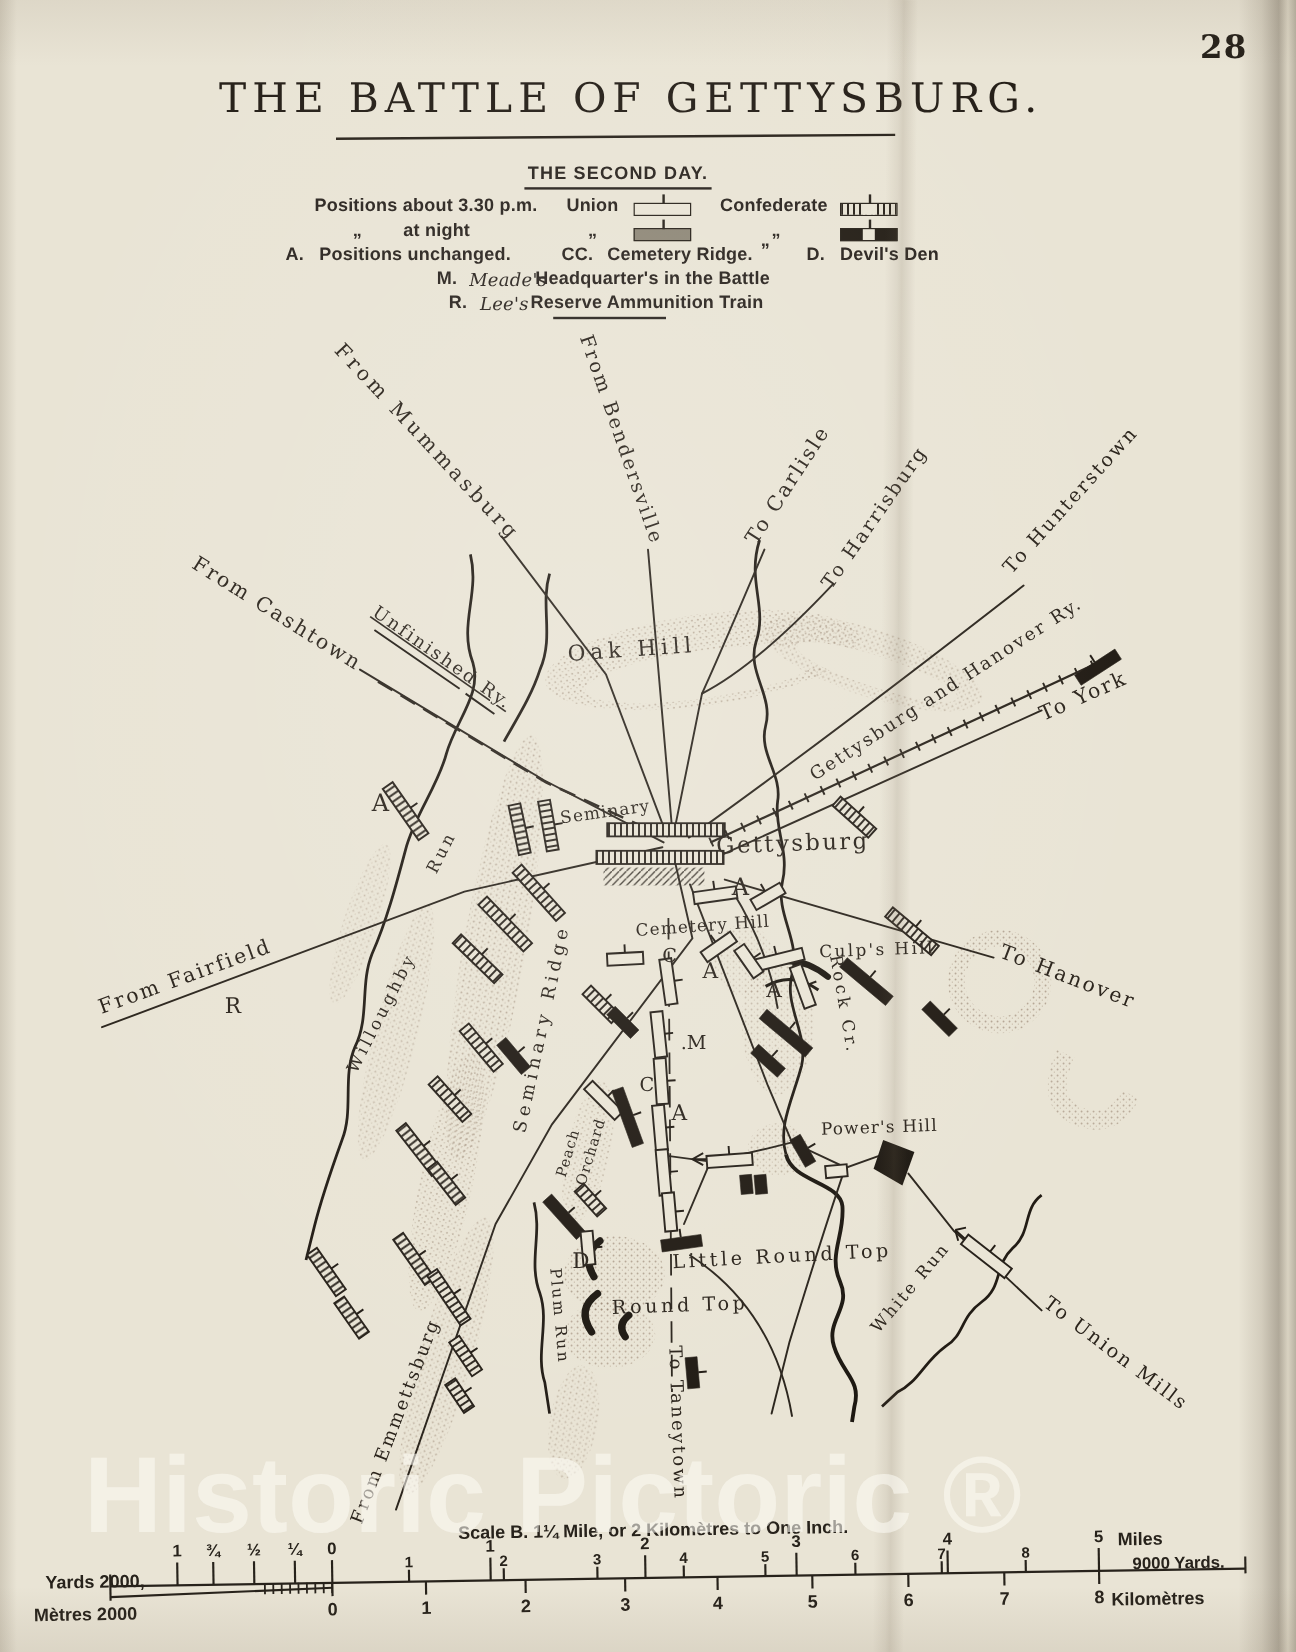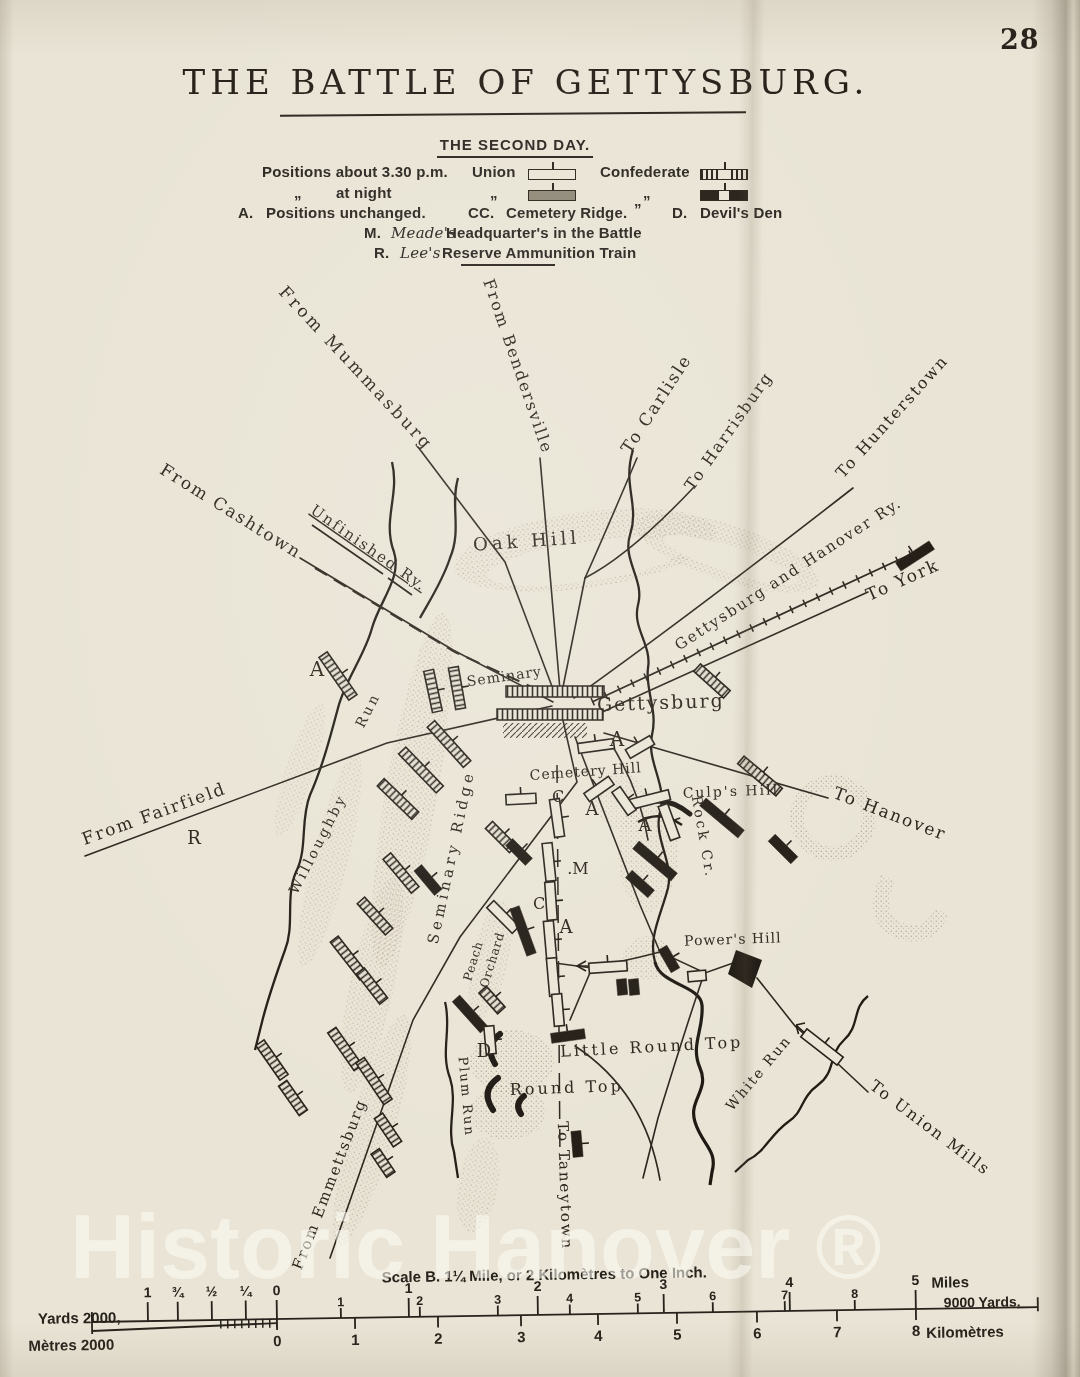--- a/index.html
+++ b/index.html
@@ -496,13 +496,13 @@
         <line x1="916" y1="1322" x2="916" y2="1333" class="stick"></line>
         <text x="916" y="1349" font-size="15" text-anchor="middle" class="scaletxt">8</text>
       </g>
   </g>
 </svg>
 
 <div class="fold"></div>
 <div class="edge-right"></div>
 <div class="edge-left"></div>
 <div class="vignette"></div>
-<div class="watermark">Historic Hanover ®</div>
+<div class="watermark">Historic Pictoric ®</div>
 
 </body></html>

